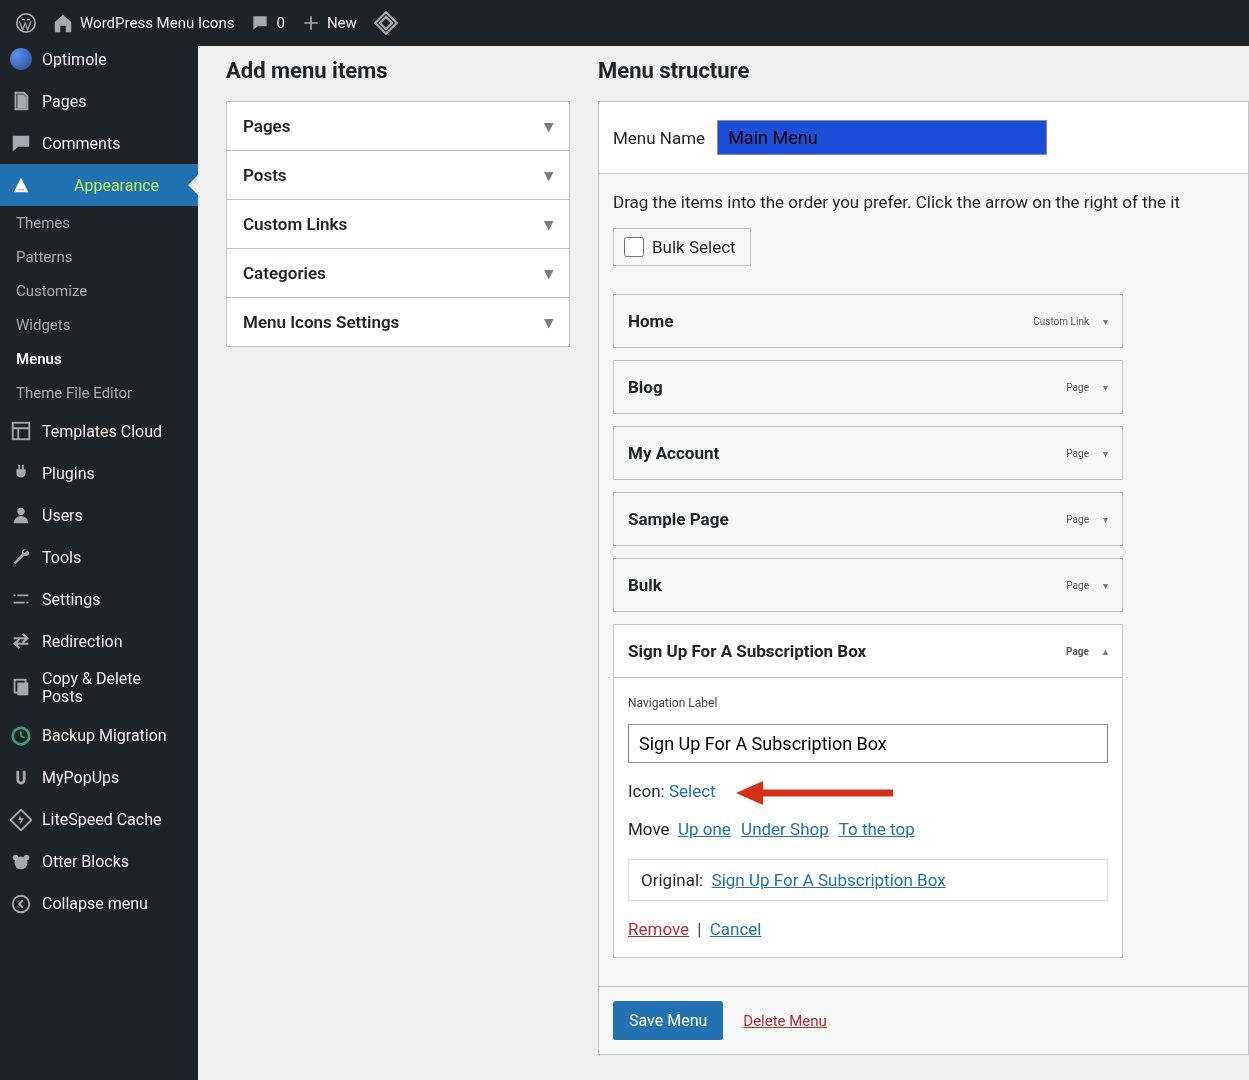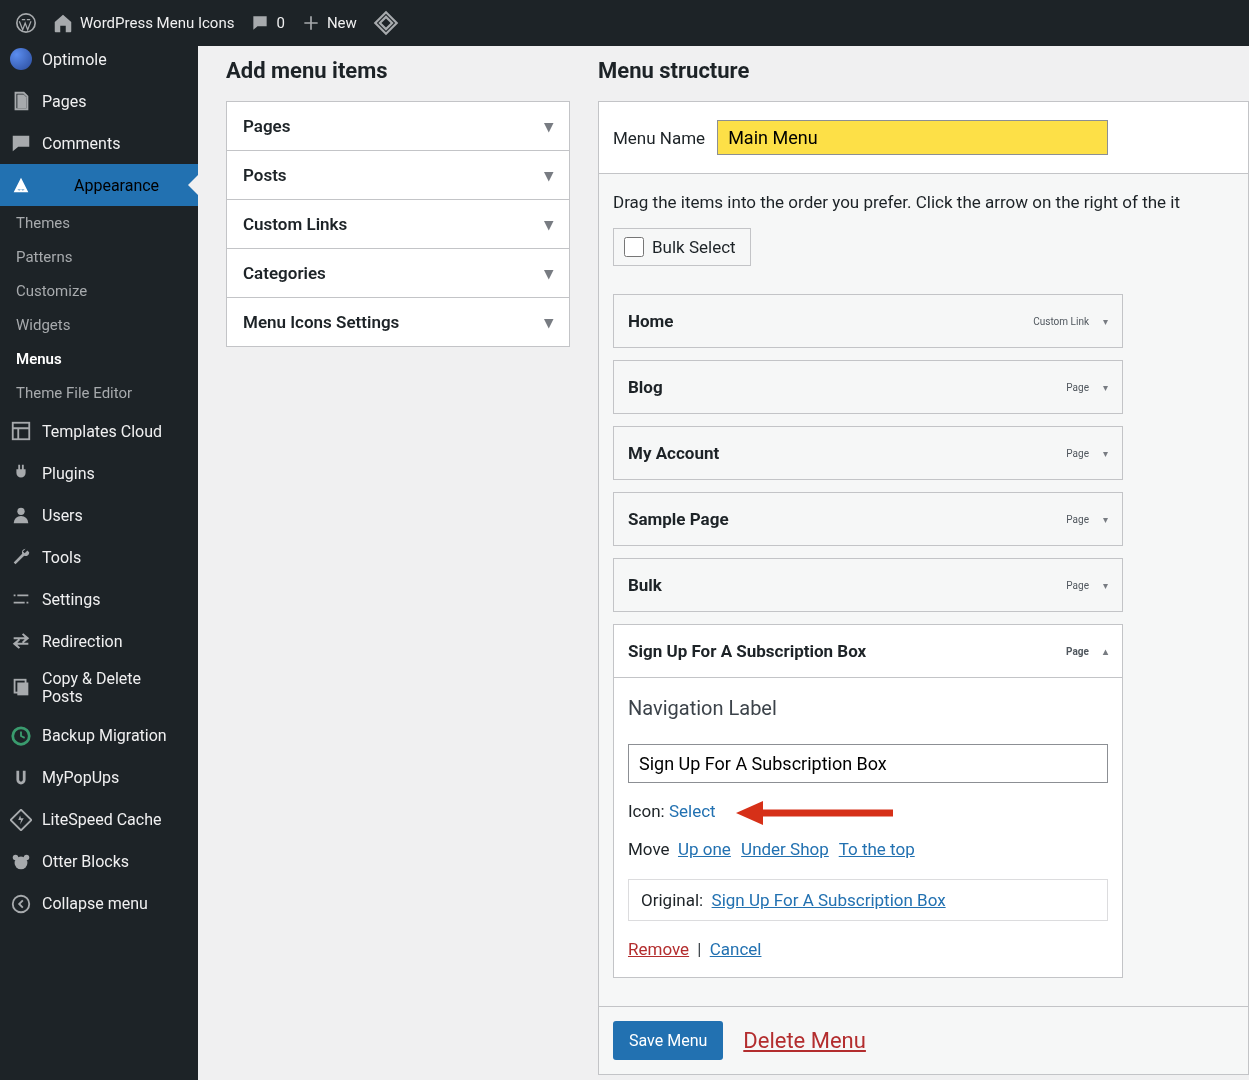--- a/index.html
+++ b/index.html
@@ -9,21 +9,21 @@
 .admin-bar { background:#1d2327; height:46px; display:flex; align-items:center; padding:0 8px; color:#f0f0f1; font-size:15px; }
 .admin-bar .item { display:flex; align-items:center; padding:0 8px; height:100%; cursor:pointer; gap:6px; }
 .admin-bar .item svg{width:20px; height:20px; fill:#a7aaad;}
 .admin-bar .item.home svg{width:22px; height:22px;}
 .admin-bar .item.diamond svg{width:26px; height:26px; fill:none; stroke:#a7aaad; stroke-width:2;}
 
 
 .sidebar { position:absolute; left:0; top:38px; bottom:0; width:198px; background:#1d2327; color:#f0f0f1; font-size:16px; overflow:hidden;}
 .menu-top { display:flex; align-items:center; gap:10px; padding:8px 10px; cursor:pointer; color:#f0f0f1; min-height:42px;}
 .menu-top svg{width:22px; height:22px; fill:#a7aaad; flex-shrink:0;}
-.menu-top.active { background:#2271b1; color:#000000; position:relative;gap:42px;}
+.menu-top.active { background:#2271b1; color:#bef264; position:relative;gap:42px;}
 .menu-top.active svg{fill:#fff;}
 .menu-top.active::after{ content:""; position:absolute; right:-0px; top:50%; transform:translateY(-50%); border:10px solid transparent; border-right-color:#f0f0f1; }
 .menu-top .txt{flex:1;}
 .submenu { background:#1d2327; }
 .submenu .sub { padding:8px 10px 8px 16px; color:#a7aaad; cursor:pointer; font-size:15px;}
 .submenu .sub.current{color:#fff; font-weight:600;}
 .menu-top.two-line .txt{line-height:1.15;}
 
 
 .content { position:absolute; left:198px; right:0; top:38px; bottom:0; padding:20px 0 20px 28px; display:flex; gap:28px; overflow:hidden;}
@@ -34,55 +34,55 @@
 
 
 .accordion { border:1px solid #c3c4c7; background:#fff; }
 .acc-item { border-bottom:1px solid #c3c4c7; display:flex; align-items:center; justify-content:space-between; padding:14px 16px; cursor:pointer; font-weight:600; font-size:17px;}
 .acc-item:last-child{border-bottom:none;}
 .acc-item .caret{ color:#787c82; }
 
 
 .panel-top { border:1px solid #c3c4c7; border-bottom:1px solid #c3c4c7; background:#fff; padding:18px 14px; display:flex; align-items:center; gap:12px;}
 .panel-top label{font-size:17px;}
-.panel-top input{ font-size:18px; padding:6px 10px; border:1px solid #8c8f94; background:#fde047; width:391px; }
+.panel-top input{ font-size:18px; padding:6px 10px; border:1px solid #8c8f94; background:#1d4ed8; width:330px; }
 
 .panel-body{ background:#f6f7f7; border-left:1px solid #c3c4c7; border-right:1px solid #c3c4c7; padding:18px 14px 28px 14px;}
 .instructions{font-size:17px; margin-bottom:16px; white-space:nowrap; overflow:hidden;}
 
 .bulk-select{ display:inline-flex; align-items:center; gap:8px; border:1px solid #c3c4c7; background:#f6f7f7; padding:8px 14px 8px 10px; font-size:17px; cursor:pointer;}
 .bulk-select input{ width:20px; height:20px; }
 
 .menu-items{ margin-top:28px; display:flex; flex-direction:column; gap:12px;}
 .menu-item-handle{ background:#f6f7f7; border:1px solid #c3c4c7; padding:16px 14px; display:flex; align-items:center; justify-content:space-between; cursor:move; font-size:17px; max-width:510px;}
 .menu-item-handle .title{font-weight:700;}
 .menu-item-handle .meta{display:flex; align-items:center; gap:14px; color:#50575e; font-size:10px;}
 .menu-item-handle .caret{color:#787c82;}
 .menu-item-handle.expanded{background:#fff; font-weight:700;}
 
 .menu-item-settings{ border:1px solid #c3c4c7; border-top:none; background:#fff; padding:18px 14px; max-width:510px;}
-.field-label{font-size:20px; margin-bottom:24px; color:#3c434a;}
+.field-label{font-size:12px; margin-bottom:14px; color:#3c434a;}
 .text-input{ width:100%; font-size:18px; padding:8px 10px; border:1px solid #8c8f94; margin-bottom:18px;}
 .icon-row{font-size:17px; margin-bottom:18px; position:relative;}
 .icon-row a{color:#2271b1; cursor:pointer;}
 .move-row{font-size:17px; margin-bottom:20px;}
 .move-row a{color:#2271b1; text-decoration:underline; margin-right:6px; cursor:pointer;}
 .original-box{ border:1px solid #dcdcde; background:#fff; padding:10px 12px; font-size:17px; margin-bottom:18px;}
 .original-box a{color:#2271b1; text-decoration:underline;}
 .remove-row{font-size:17px;}
 .remove-row a.remove{ color:#b32d2e; text-decoration:underline; cursor:pointer;}
 .remove-row a.cancel{ color:#2271b1; text-decoration:underline; cursor:pointer; }
 .remove-row .pipe{ margin:0 4px; color:#3c434a;}
 
 
 .arrow-ann{ position:absolute; left:100px; top:-6px; width:170px; height:36px; pointer-events:none;}
 
 .panel-footer{ border:1px solid #c3c4c7; background:#f6f7f7; padding:14px; display:flex; align-items:center; gap:20px;}
 .btn-primary{ background:#2271b1; color:#fff; border:none; padding:10px 16px; font-size:16px; cursor:pointer; border-radius:3px;}
-.delete-link{color:#b32d2e; text-decoration:underline; cursor:pointer; font-size:22px;}
+.delete-link{color:#b32d2e; text-decoration:underline; cursor:pointer; font-size:15px;}
 
 
 .opt-icon{width:22px;height:22px;border-radius:50%;background:radial-gradient(circle at 30% 30%,#5b8def,#2a4b9b);}
 </style>
 </head>
 <body>
 
 <div class="admin-bar">
   <div class="item">
     <svg viewBox="0 0 24 24">

